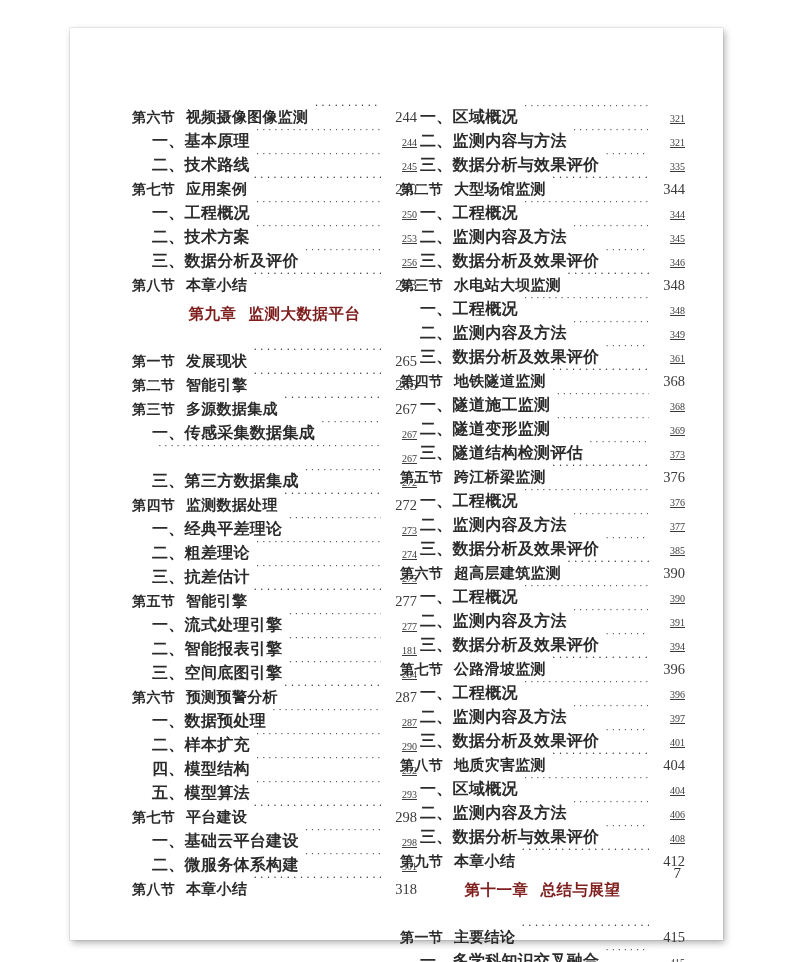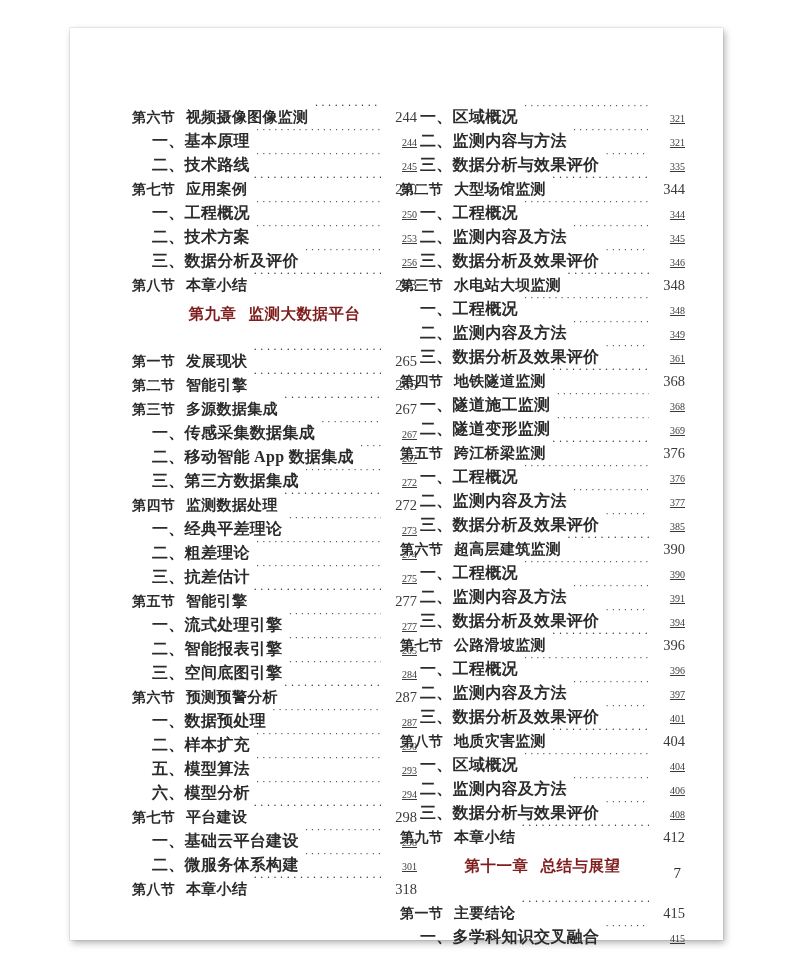--- a/index.html
+++ b/index.html
@@ -216,21 +216,20 @@
           <span class="title">多源数据集成</span>
           <span class="leader"></span>
           <span class="page-no">267</span>
         </div>
         <div class="entry level-item">
           <span class="title">一、传感采集数据集成</span>
           <span class="leader"></span>
           <span class="page-no">267</span>
         </div>
         <div class="entry level-item">
-          <span class="title">二、移动智能 App 数据集成</span>
           <span class="leader"></span>
           <span class="page-no">267</span>
         </div>
         <div class="entry level-item">
           <span class="title">三、第三方数据集成</span>
           <span class="leader"></span>
           <span class="page-no">272</span>
         </div>
         <div class="entry level-section">
           <span class="num-label">第四节</span>
@@ -260,21 +259,21 @@
           <span class="page-no">277</span>
         </div>
         <div class="entry level-item">
           <span class="title">一、流式处理引擎</span>
           <span class="leader"></span>
           <span class="page-no">277</span>
         </div>
         <div class="entry level-item">
           <span class="title">二、智能报表引擎</span>
           <span class="leader"></span>
-          <span class="page-no">205</span>
+          <span class="page-no">181</span>
         </div>
         <div class="entry level-item">
           <span class="title">三、空间底图引擎</span>
           <span class="leader"></span>
           <span class="page-no">284</span>
         </div>
         <div class="entry level-section">
           <span class="num-label">第六节</span>
           <span class="title">预测预警分析</span>
           <span class="leader"></span>
@@ -284,28 +283,28 @@
           <span class="title">一、数据预处理</span>
           <span class="leader"></span>
           <span class="page-no">287</span>
         </div>
         <div class="entry level-item">
           <span class="title">二、样本扩充</span>
           <span class="leader"></span>
           <span class="page-no">290</span>
         </div>
         <div class="entry level-item">
+          <span class="title">四、模型结构</span>
+          <span class="leader"></span>
+          <span class="page-no">292</span>
+        </div>
+        <div class="entry level-item">
           <span class="title">五、模型算法</span>
           <span class="leader"></span>
           <span class="page-no">293</span>
-        </div>
-        <div class="entry level-item">
-          <span class="title">六、模型分析</span>
-          <span class="leader"></span>
-          <span class="page-no">294</span>
         </div>
         <div class="entry level-section">
           <span class="num-label">第七节</span>
           <span class="title">平台建设</span>
           <span class="leader"></span>
           <span class="page-no">298</span>
         </div>
         <div class="entry level-item">
           <span class="title">一、基础云平台建设</span>
           <span class="leader"></span>
@@ -389,20 +388,25 @@
         </div>
         <div class="entry level-item">
           <span class="title">一、隧道施工监测</span>
           <span class="leader"></span>
           <span class="page-no">368</span>
         </div>
         <div class="entry level-item">
           <span class="title">二、隧道变形监测</span>
           <span class="leader"></span>
           <span class="page-no">369</span>
+        </div>
+        <div class="entry level-item">
+          <span class="title">三、隧道结构检测评估</span>
+          <span class="leader"></span>
+          <span class="page-no">373</span>
         </div>
         <div class="entry level-section">
           <span class="num-label">第五节</span>
           <span class="title">跨江桥梁监测</span>
           <span class="leader"></span>
           <span class="page-no">376</span>
         </div>
         <div class="entry level-item">
           <span class="title">一、工程概况</span>
           <span class="leader"></span>

